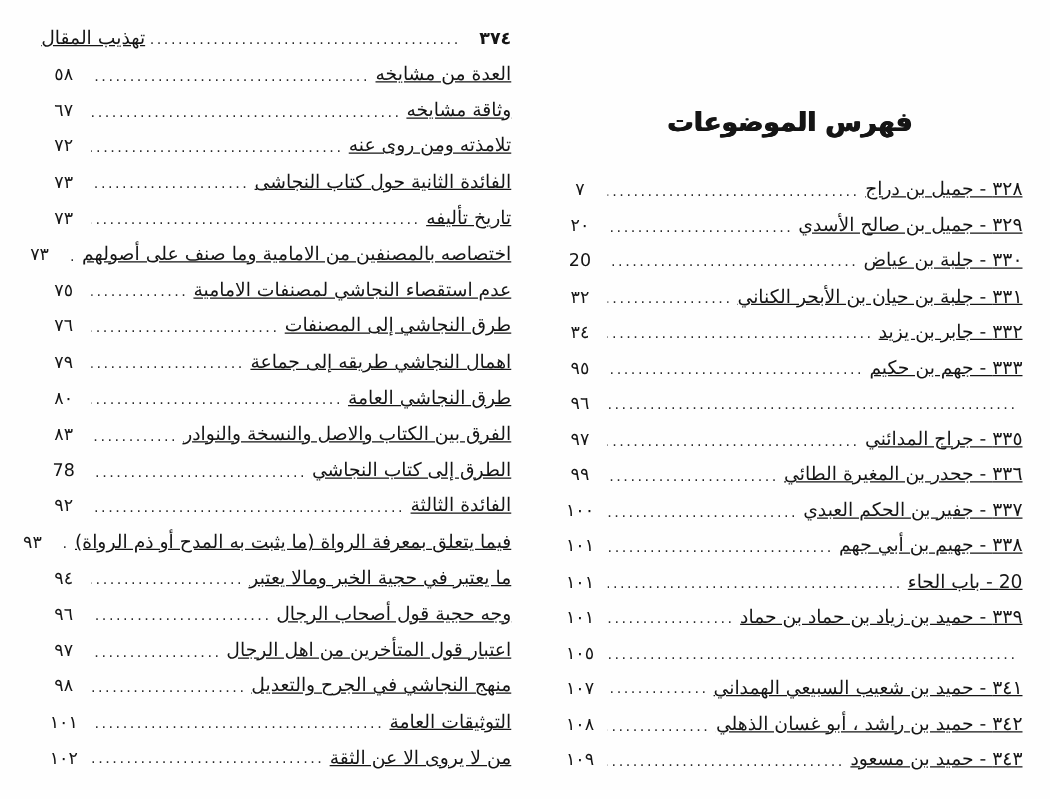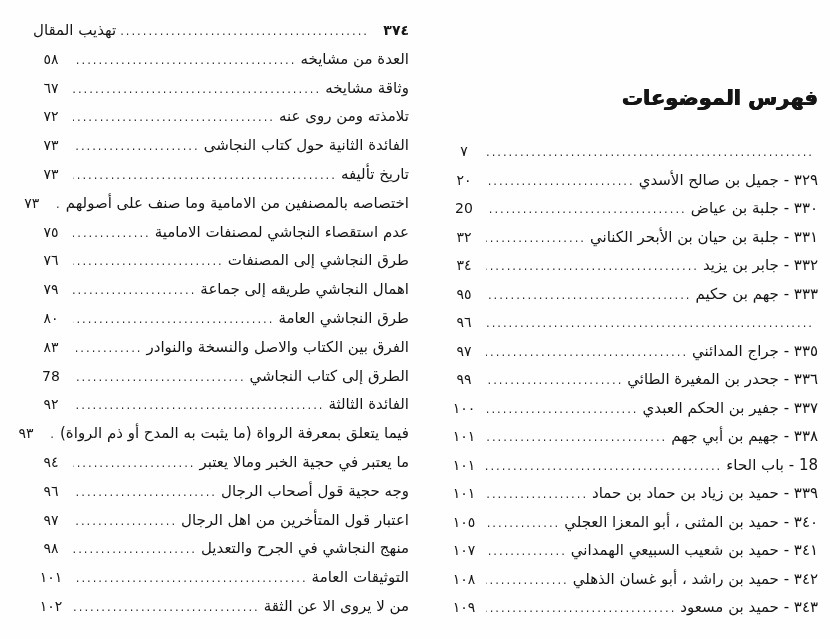--- a/index.html
+++ b/index.html
@@ -19,38 +19,39 @@
   }
   .col {
     position: absolute;
     direction: rtl;
   }
   .col-left  { left: 33px;  top: 17px; width: 376px; }
   .col-right { left: 446px; top: 0;    width: 372px; }
 
   .fihris-title {
     margin: 84px 0 26px 0;
+    text-align: center;
     font-size: 21px;
     font-weight: bold;
     line-height: 28px;
     letter-spacing: 0.5px;
     
     text-shadow: 0.5px 0 0 currentColor, -0.5px 0 0 currentColor;
   }
 
   .toc-row {
     display: flex;
     align-items: baseline;
     line-height: 27.8px;
     font-size: 15px;
     white-space: nowrap;
   }
   .col-right .toc-row { line-height: 27.5px; }
 
-  .entry-label { flex: 0 0 auto; }
+  .entry-label { flex: 0 0 auto; text-decoration: underline; }
 
   .leader {
     flex: 1 1 auto;
     min-width: 8px;
     overflow: hidden;
     margin: 0 4px;
     color: #2a2a2a;
   }
   .leader::before {
     content: "..........................................................................................................................................................";
@@ -177,20 +178,21 @@
         <span class="entry-label">من لا يروى الا عن الثقة</span>
         <span class="leader"></span>
         <span class="pg">١٠٢</span>
       </div>
     </div>
 
   <div class="col col-right">
     <div class="fihris-title">فهرس الموضوعات</div>
     <div id="right-toc">
         <div class="toc-row">
+          <span class="entry-label">٣٢٨ - جميل بن دراج</span>
           <span class="leader"></span>
           <span class="pg">٧</span>
         </div>
         <div class="toc-row">
           <span class="entry-label">٣٢٩ - جميل بن صالح الأسدي</span>
           <span class="leader"></span>
           <span class="pg">٢٠</span>
         </div>
         <div class="toc-row">
           <span class="entry-label">٣٣٠ - جلبة بن عياض</span>
@@ -230,31 +232,30 @@
           <span class="entry-label">٣٣٧ - جفير بن الحكم العبدي</span>
           <span class="leader"></span>
           <span class="pg">١٠٠</span>
         </div>
         <div class="toc-row">
           <span class="entry-label">٣٣٨ - جهيم بن أبي جهم</span>
           <span class="leader"></span>
           <span class="pg">١٠١</span>
         </div>
         <div class="toc-row">
-          <span class="entry-label">18 - باب الحاء</span>
+          <span class="entry-label">20 - باب الحاء</span>
           <span class="leader"></span>
           <span class="pg">١٠١</span>
         </div>
         <div class="toc-row">
           <span class="entry-label">٣٣٩ - حميد بن زياد بن حماد بن حماد</span>
           <span class="leader"></span>
           <span class="pg">١٠١</span>
         </div>
         <div class="toc-row">
-          <span class="entry-label">٣٤٠ - حميد بن المثنى ، أبو المعزا العجلي</span>
           <span class="leader"></span>
           <span class="pg">١٠٥</span>
         </div>
         <div class="toc-row">
           <span class="entry-label">٣٤١ - حميد بن شعيب السبيعي الهمداني</span>
           <span class="leader"></span>
           <span class="pg">١٠٧</span>
         </div>
         <div class="toc-row">
           <span class="entry-label">٣٤٢ - حميد بن راشد ، أبو غسان الذهلي</span>

